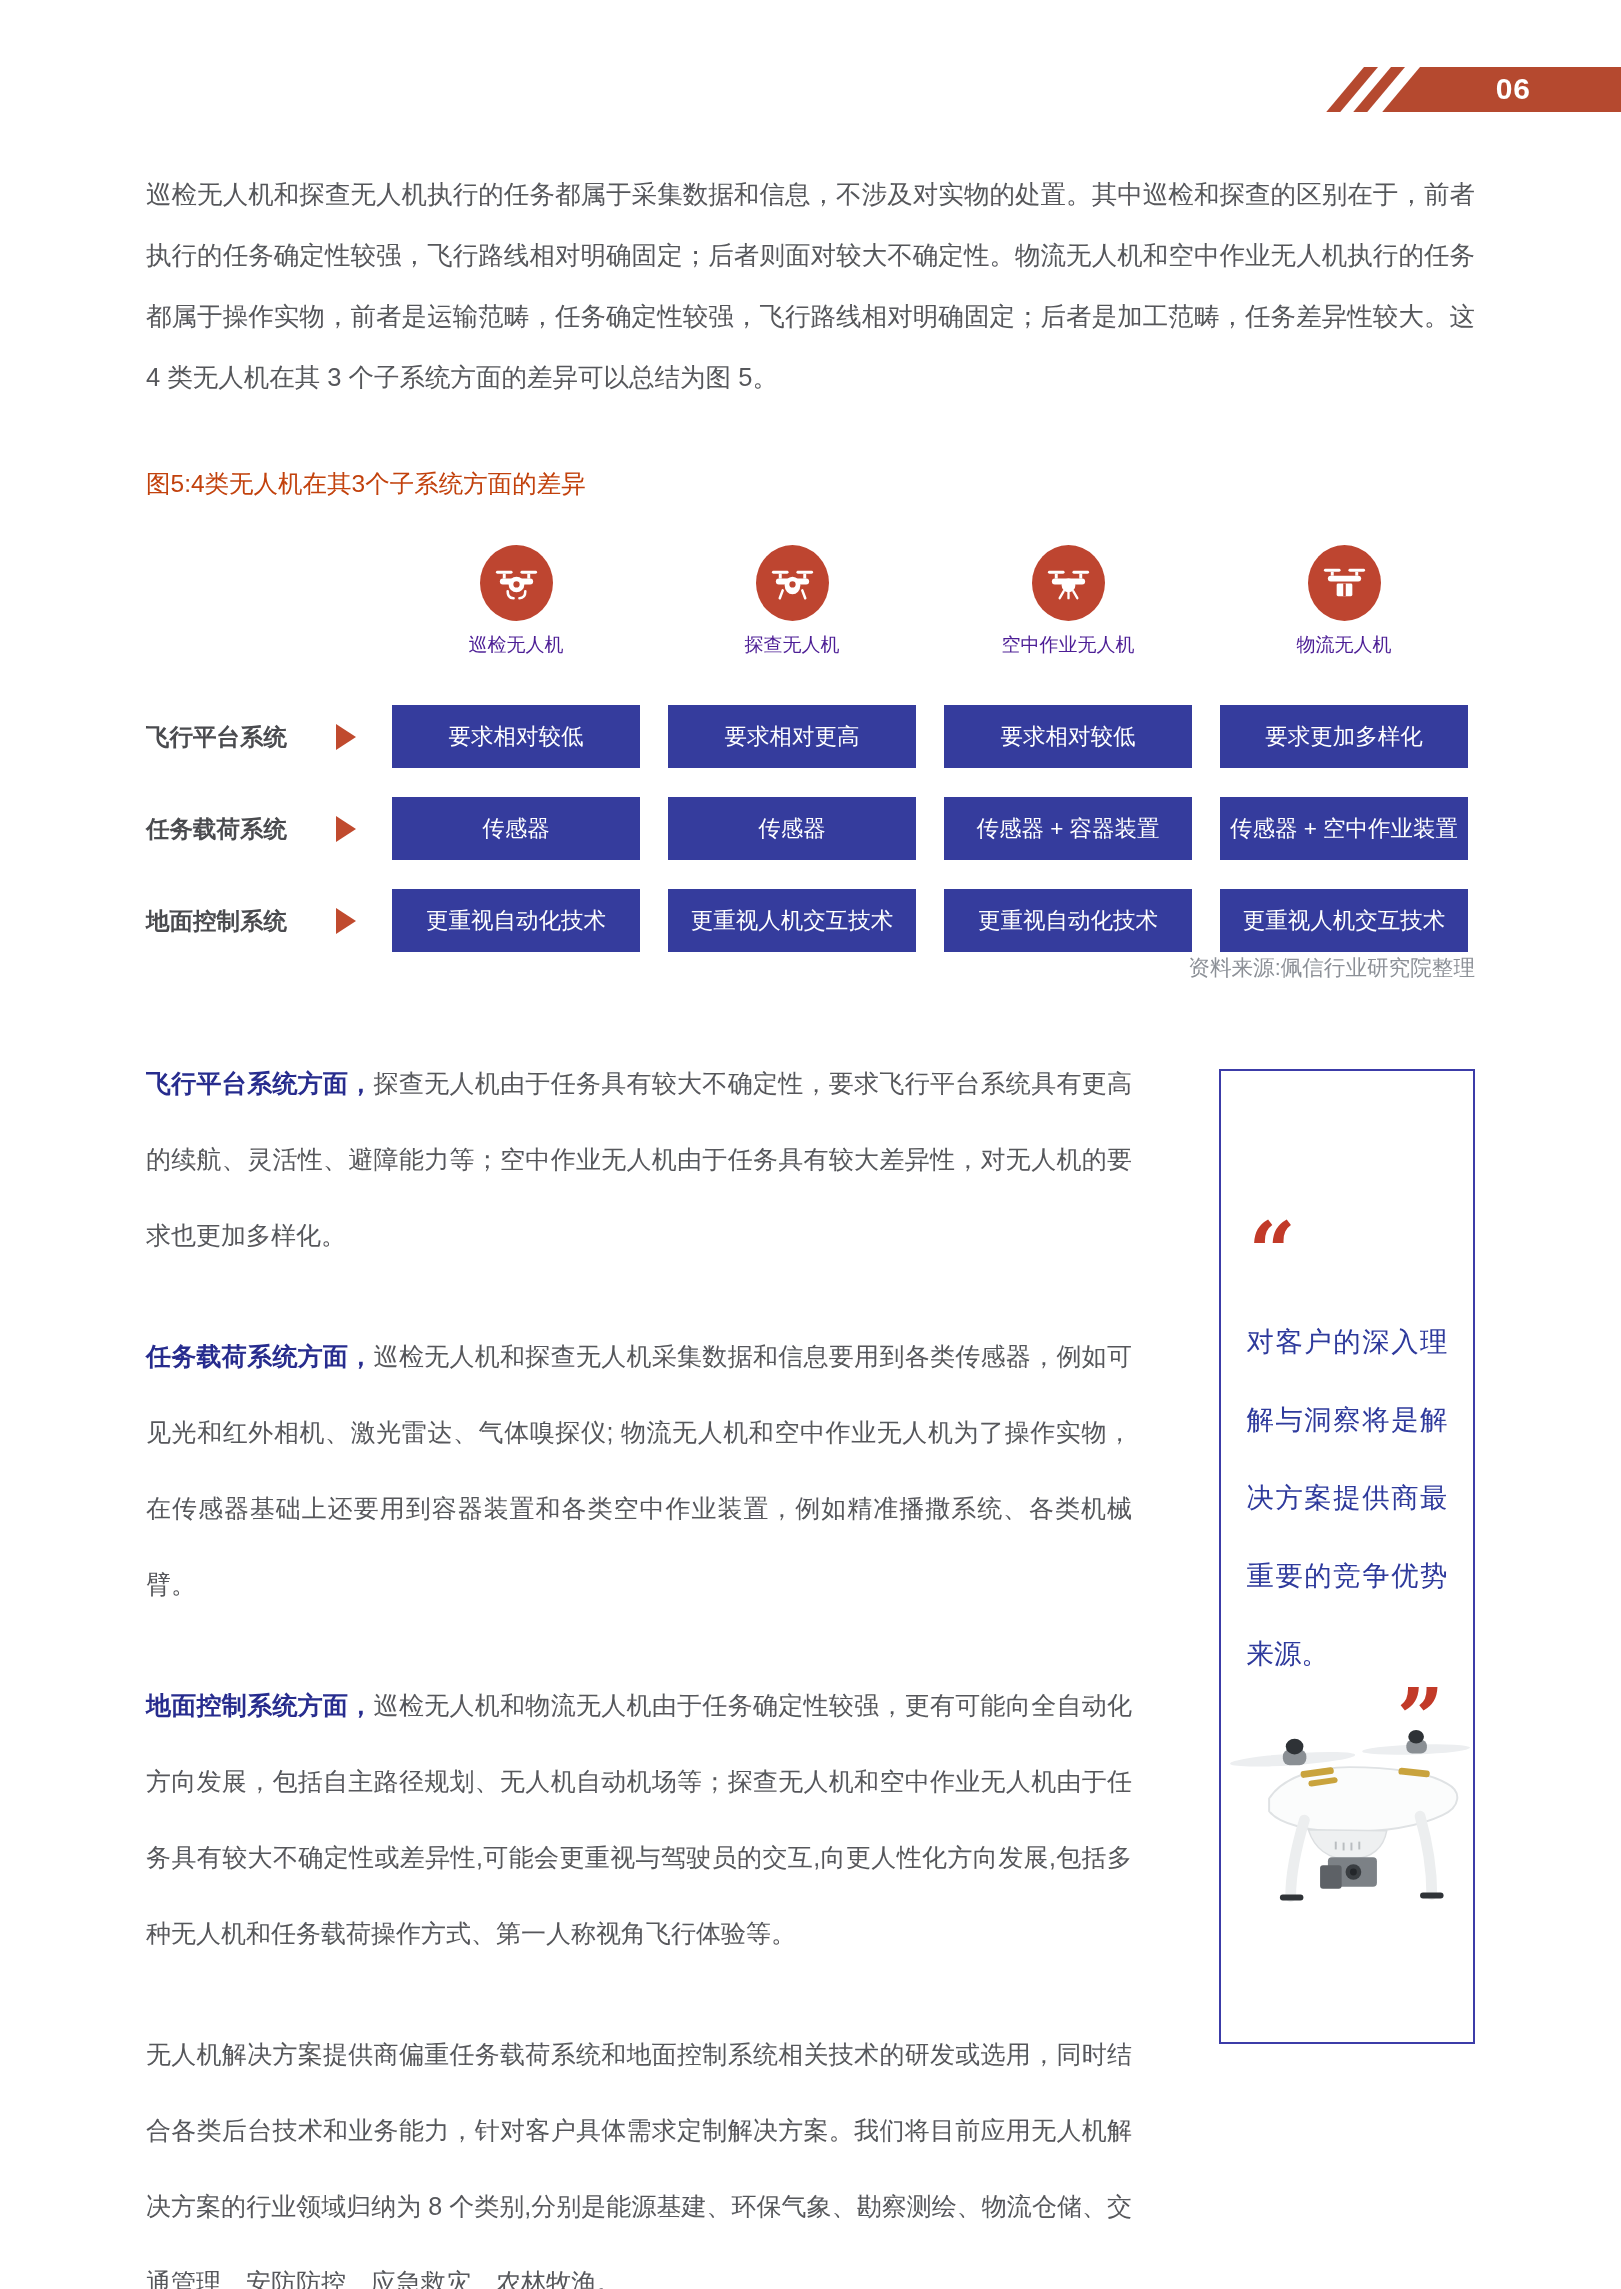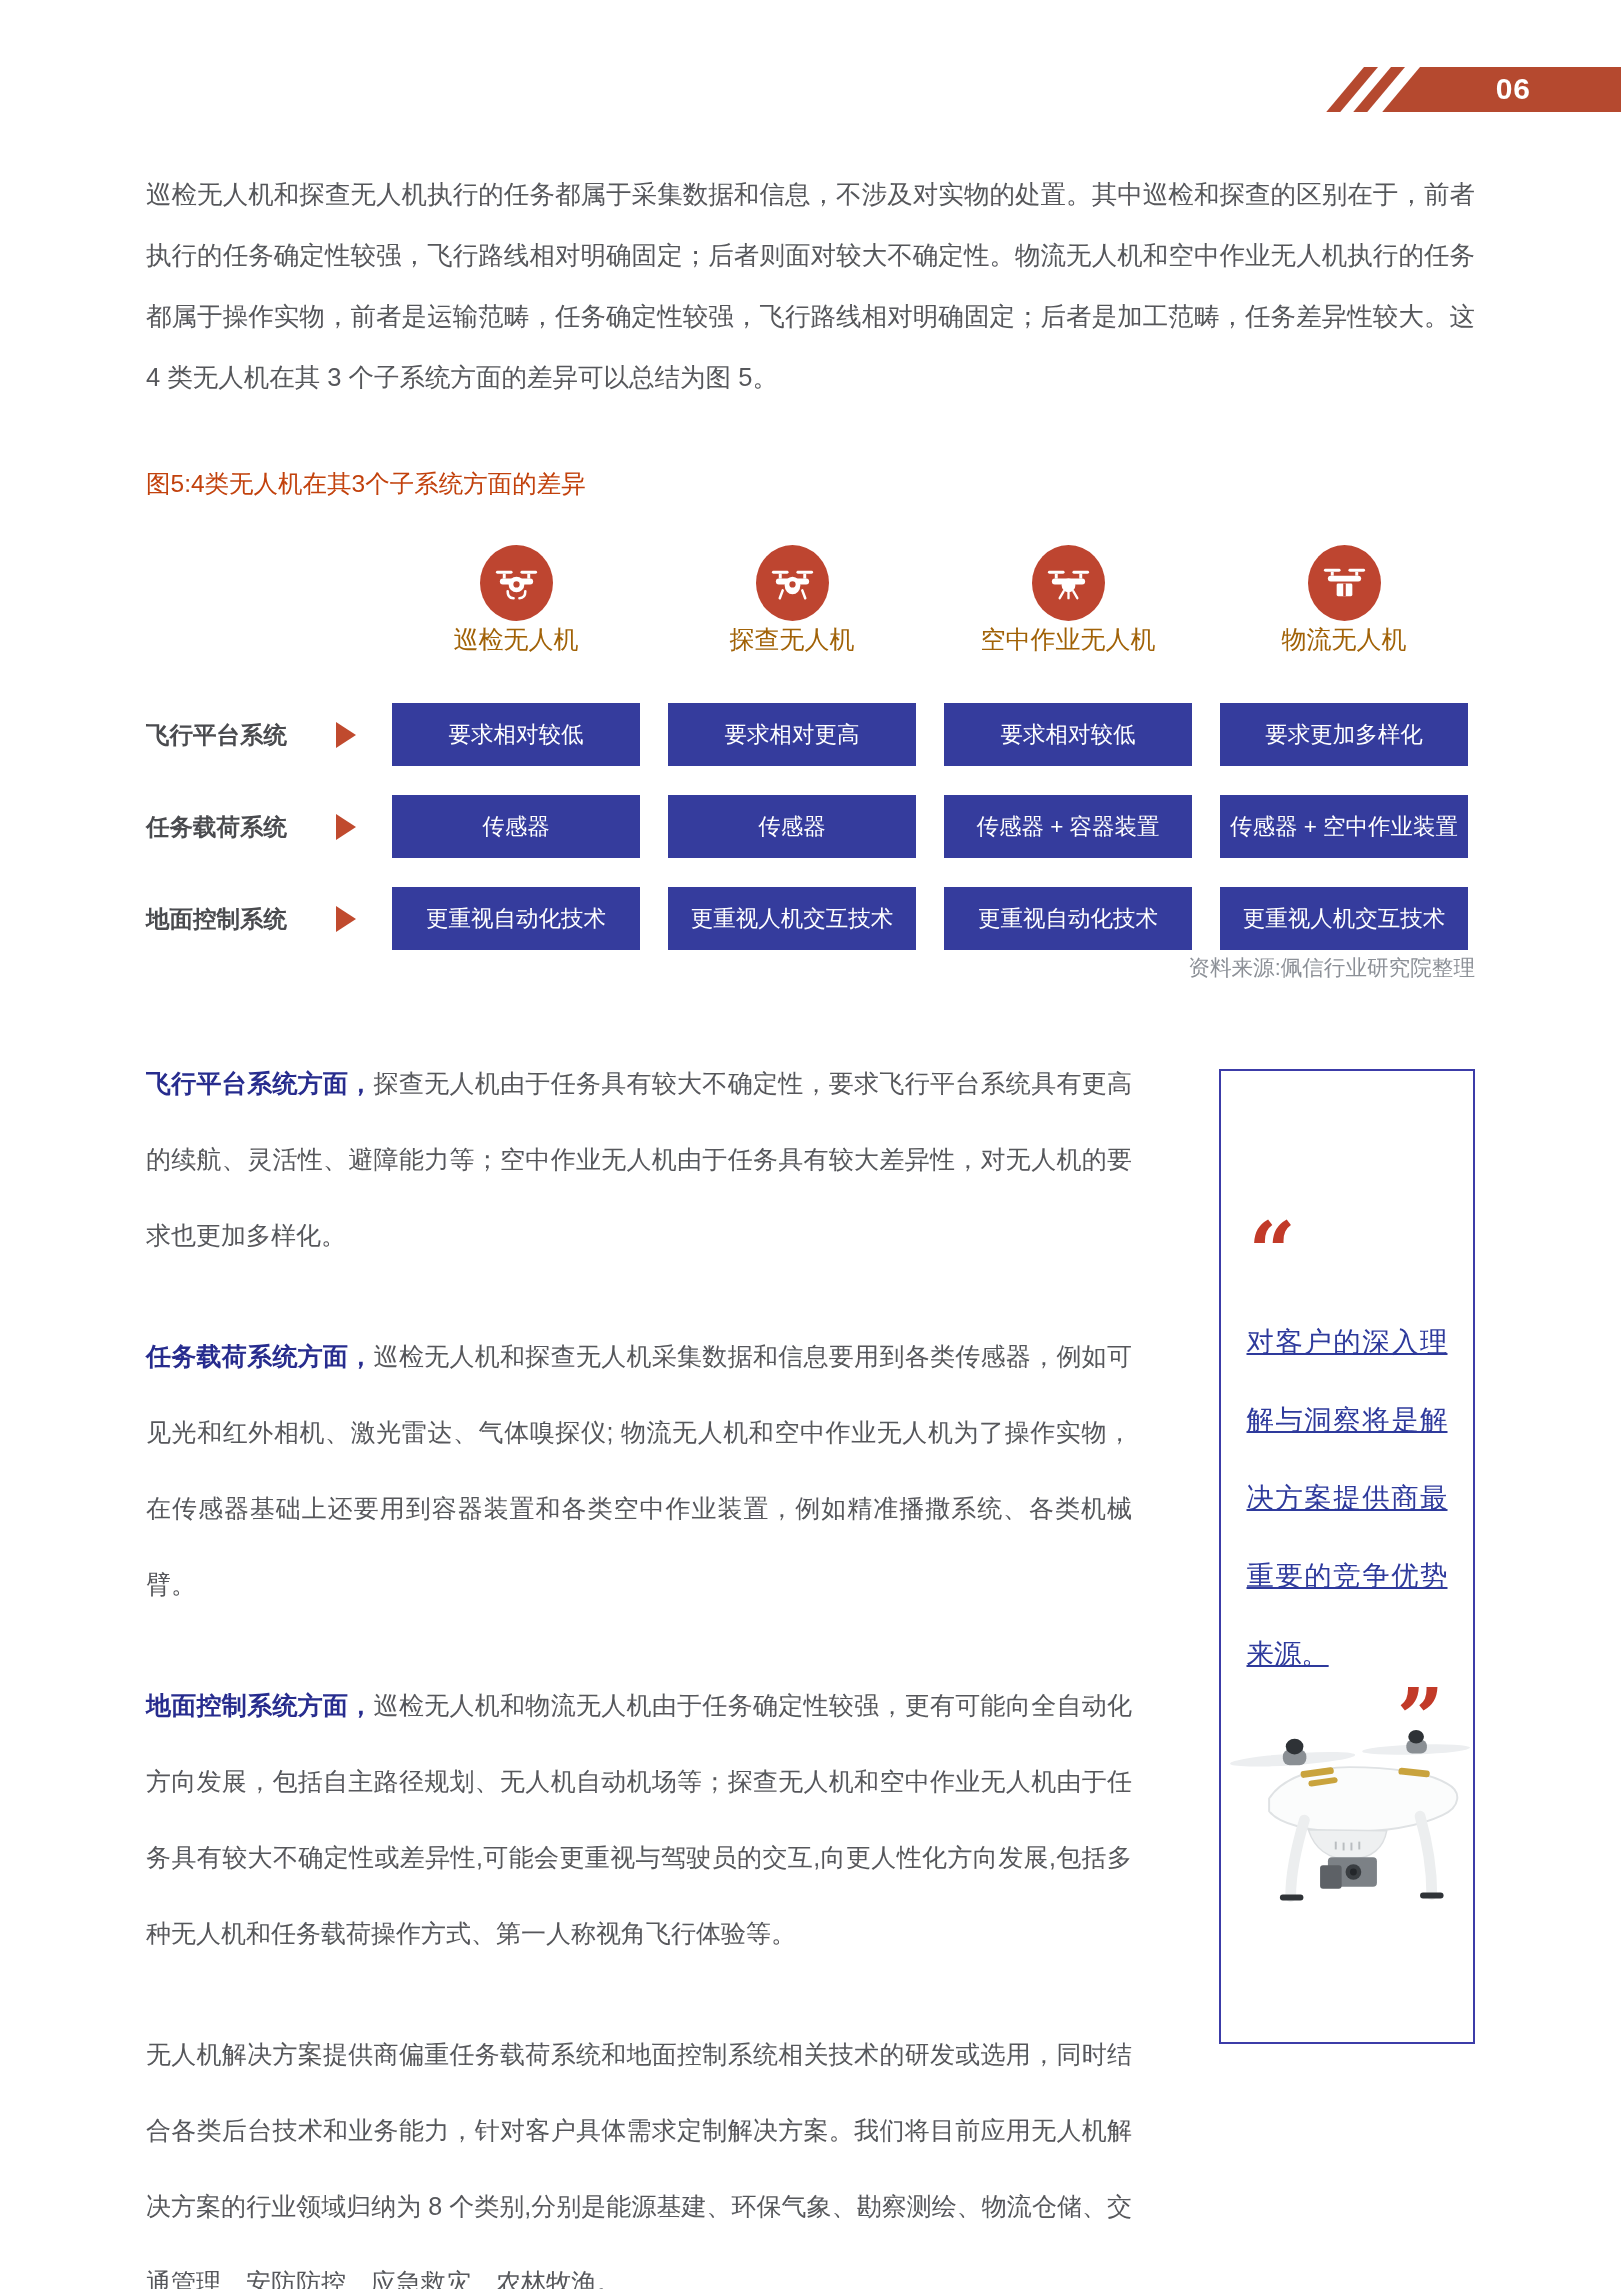--- a/index.html
+++ b/index.html
@@ -44,21 +44,21 @@
   }
   .figure { position: absolute; left: 146px; top: 545px; width: 1329px; }
   .icon-row { display: flex; gap: 28px; margin-bottom: 47px; }
   .label-spacer { width: 218px; flex: 0 0 218px; }
   .icon-cell { width: 248px; flex: 0 0 248px; display: flex; flex-direction: column; align-items: center; }
   .drone-badge {
     width: 73px; height: 76px; border-radius: 50%;
     background: #be4530; display: flex; align-items: center; justify-content: center;
   }
   .drone-badge svg { width: 47px; height: 47px; }
-  .col-label { margin-top: 2px; font-size: 25px; color: #a16207; }
+  .col-label { margin-top: 11px; font-size: 19px; color: #4c1d95; }
 
   .grid-row { display: flex; gap: 28px; margin-bottom: 29px; align-items: center; }
   .row-label {
     width: 218px; flex: 0 0 218px;
     display: flex; justify-content: space-between; align-items: center;
     font-size: 23.5px; color: #4a4b4f; padding-right: 7.8px; font-weight: bold;
   }
   .arrow {
     width: 0; height: 0;
     border-top: 13.7px solid transparent;
@@ -94,21 +94,20 @@
   .q-open, .q-close {
     font-family: "DejaVu Serif", serif; font-weight: bold;
     color: #c23a28; font-size: 82px; line-height: 39px; height: 43px;
   }
   .q-open  { margin: 162px 0 0 27.4px; }
   .q-close { text-align: right; margin: 5.9px 29px 0 0; }
   .q-text {
     margin-top: 27.4px; padding: 0 25.5px;
     font-size: 27.4px; line-height: 78px; color: #2e3a9c;
     text-align: justify;
-    text-decoration: underline;
   }
   .drone-photo { position: absolute; bottom: 116px; right: 2px; width: 245px; height: 206px; }
 </style>
 </head>
 <body>
 
 <div class="page">
 
   <div class="badge">
     <div class="stripe s1"></div>

